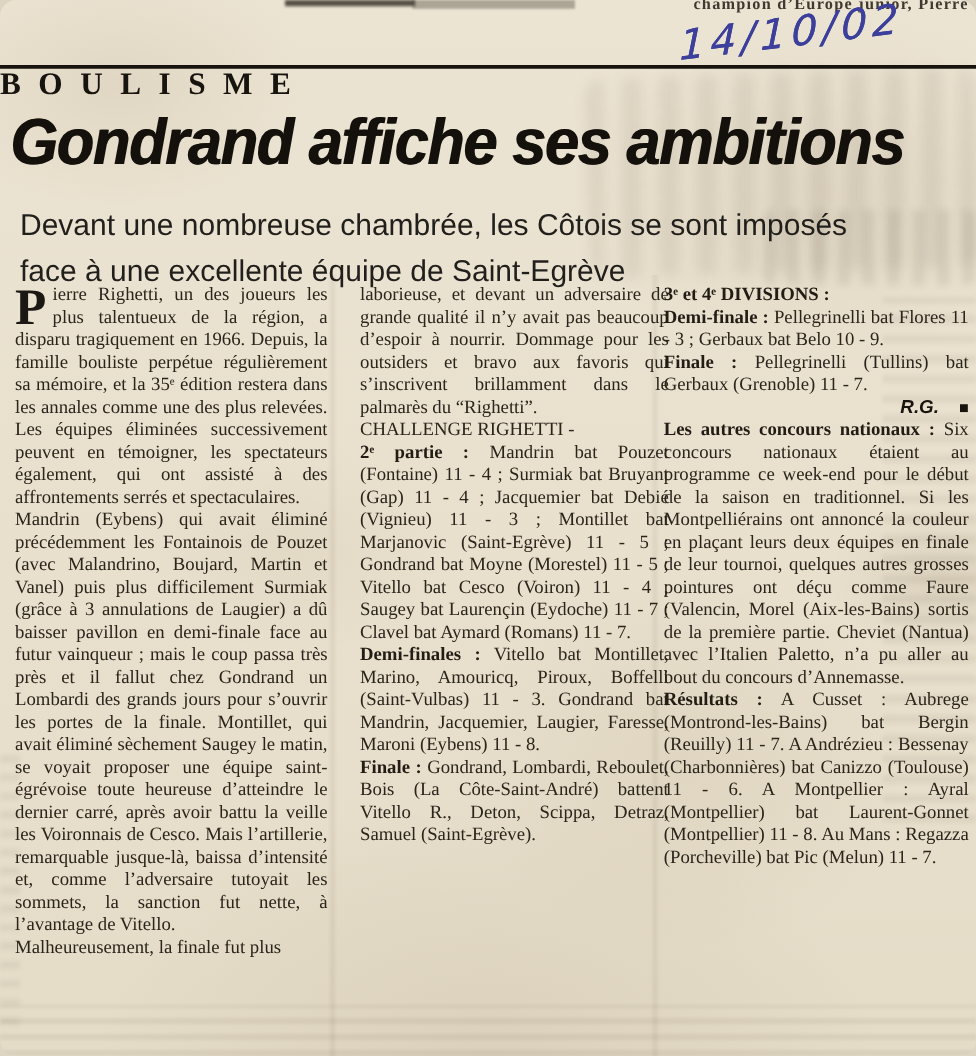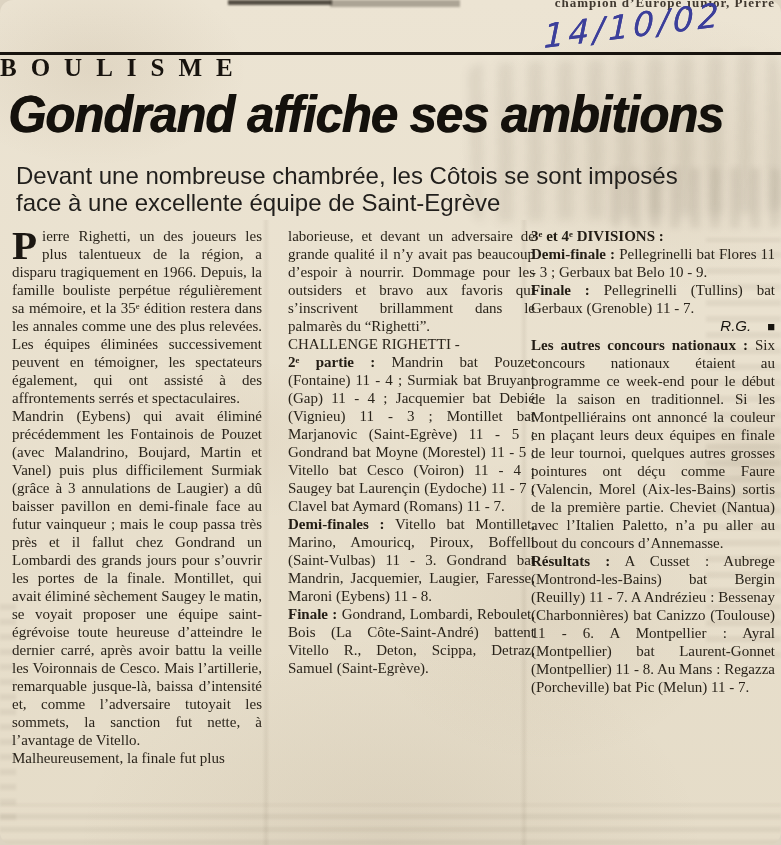--- a/index.html
+++ b/index.html
@@ -48,32 +48,32 @@
   .handwritten{position:absolute;left:543px;top:6px;z-index:3;
     font-family:"DejaVu Sans",sans-serif;font-style:italic;font-size:33px;letter-spacing:4px;
     color:#3c3f9b;transform:rotate(-7deg) skewX(-8deg);text-shadow:0 0 .5px #3c3f9b;}
   .kicker{position:absolute;left:16px;top:60px;z-index:2;font-weight:bold;font-size:21px;
     letter-spacing:.5px;color:#1b1712;}
   .headline{position:absolute;left:8px;top:84px;z-index:2;white-space:nowrap;
     font-family:"Liberation Sans","DejaVu Sans",sans-serif;font-style:italic;font-weight:bold;
     font-size:52px;letter-spacing:-1px;color:#14110c;transform:scaleX(.94);transform-origin:left;
     text-shadow:1px 0 0 currentColor;}
   .subhead{position:absolute;left:16px;top:162px;width:706px;z-index:2;
-    font-family:"Liberation Sans","DejaVu Sans",sans-serif;font-size:24px;line-height:27px;color:#211f1c;}
+    font-family:"Liberation Sans","DejaVu Sans",sans-serif;font-size:24px;line-height:37px;color:#211f1c;}
   
   .col{position:absolute;top:227px;height:618px;overflow:hidden;z-index:2;
     font-size:15px;line-height:18px;text-align:justify;}
   .col1{left:12px;width:250px;}
   .col2{left:288px;width:247px;}
   .col3{left:531px;width:244px;}
   .col p{margin:0;}
   .dropcap{float:left;font-weight:bold;font-size:41px;line-height:32px;padding:2px 5px 0 0;color:#1b1712;}
   .lead,.hbold{font-weight:bold;color:#221c14;}
   .byline{text-align:right;font-family:"Liberation Sans","DejaVu Sans",sans-serif;}
-  .byline-name{font-weight:normal;font-style:italic;font-size:15px;color:#17130e;}
+  .byline-name{font-weight:bold;font-style:italic;font-size:15px;color:#17130e;}
   .end-mark{margin-left:16px;font-size:13px;color:#17130e;}
 </style>
 </head>
 <body>
 
 <div class="paper">
 
   <div class="ghost g-head"></div>
   <div class="ghost g-right-words"></div>
   <div class="ghost g-right-col"></div>

